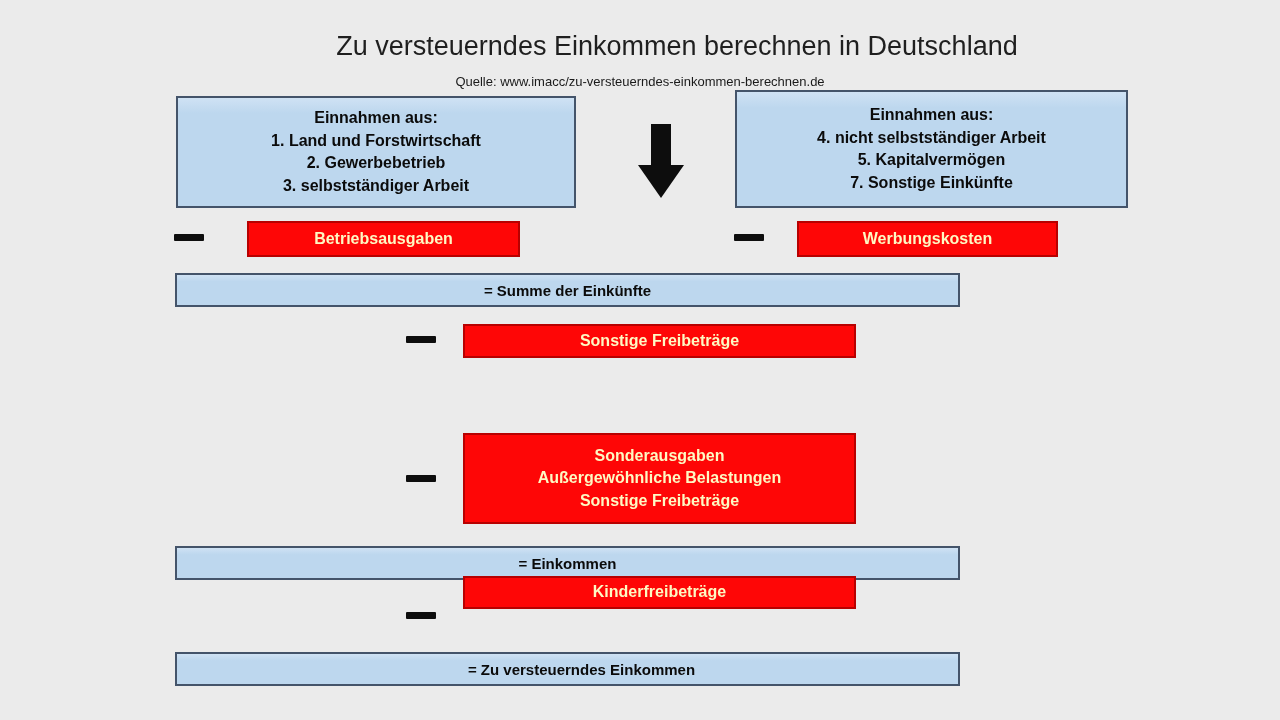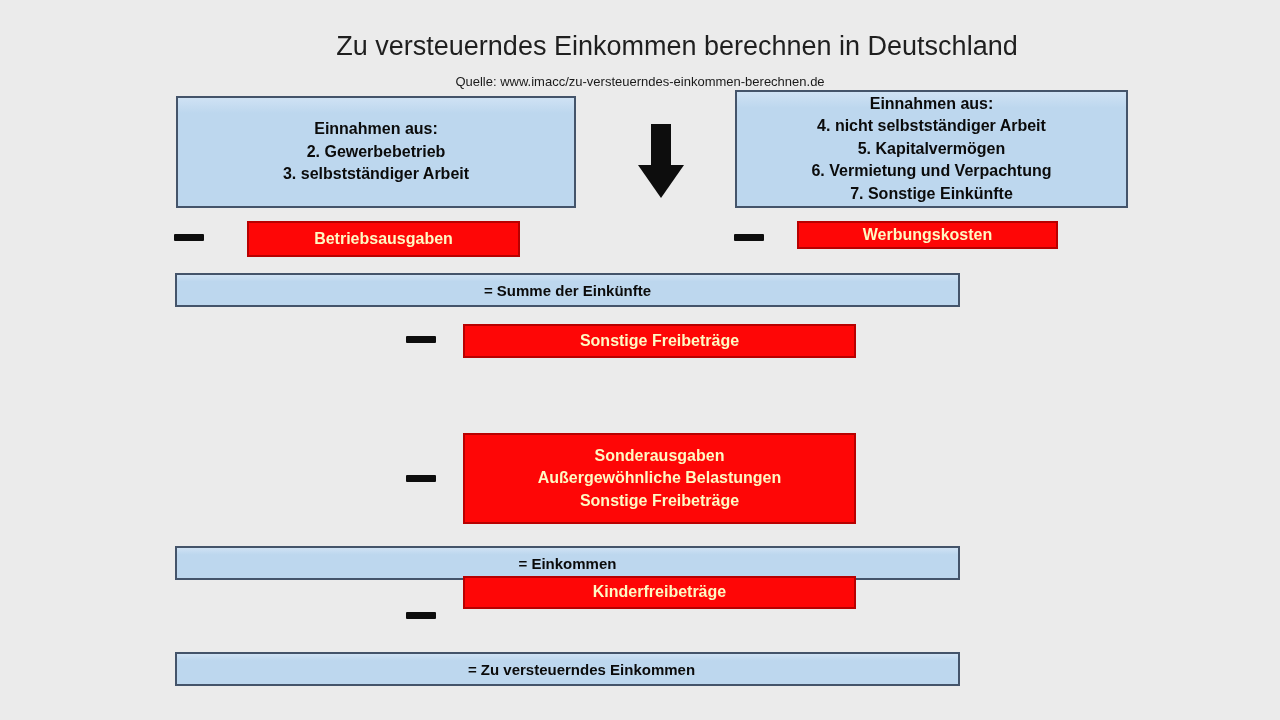--- a/index.html
+++ b/index.html
@@ -49,21 +49,21 @@
   .redbox{
     position:absolute;
     background:var(--red-fill,#fe0606);
     border:2px solid var(--red-border,#b80000);
     box-sizing:border-box;
     display:flex;flex-direction:column;justify-content:center;align-items:center;
     text-align:center;
     font-weight:bold;font-size:16px;line-height:22.5px;color:#fef9c3;
   }
   .box-betriebsausgaben{left:247px;top:221px;width:273px;height:36px;}
-  .box-werbungskosten{left:797px;top:221px;width:261px;height:28px;}
+  .box-werbungskosten{left:797px;top:221px;width:261px;height:36px;}
   .box-sonstige{left:463px;top:324px;width:393px;height:34px;}
   .box-combined{left:463px;top:433px;width:393px;height:91px;justify-content:center;}
   .box-kinder{left:463px;top:576px;width:393px;height:33px;}
   .minus{
     position:absolute;width:30px;height:7px;
     background:#0d0d0d;border-radius:1px;
   }
   .minus-1{left:174px;top:234px;}
   .minus-2{left:734px;top:234px;}
   .minus-3{left:406px;top:336px;}
@@ -84,34 +84,34 @@
 </head>
 <body>
 
 <div class="canvas">
 
   <div class="title">Zu versteuerndes Einkommen berechnen in Deutschland</div>
   <div class="source">Quelle: www.imacc/zu-versteuerndes-einkommen-berechnen.de</div>
 
   <div class="bluebox box-left-income">
     <div>Einnahmen aus:</div>
+    <div>1. Land und Forstwirtschaft</div>
     <div>2. Gewerbebetrieb</div>
     <div>3. selbstständiger Arbeit</div>
   </div>
 
   <div class="down-arrow">
     <div class="arrow-shaft"></div>
     <div class="arrow-head"></div>
   </div>
 
   <div class="bluebox box-right-income">
     <div>Einnahmen aus:</div>
     <div>4. nicht selbstständiger Arbeit</div>
     <div>5. Kapitalvermögen</div>
-    <div>6. Vermietung und Verpachtung</div>
     <div>7. Sonstige Einkünfte</div>
   </div>
 
   <div class="minus minus-1"></div>
   <div class="redbox box-betriebsausgaben">
     <div>Betriebsausgaben</div>
   </div>
 
   <div class="minus minus-2"></div>
   <div class="redbox box-werbungskosten">

